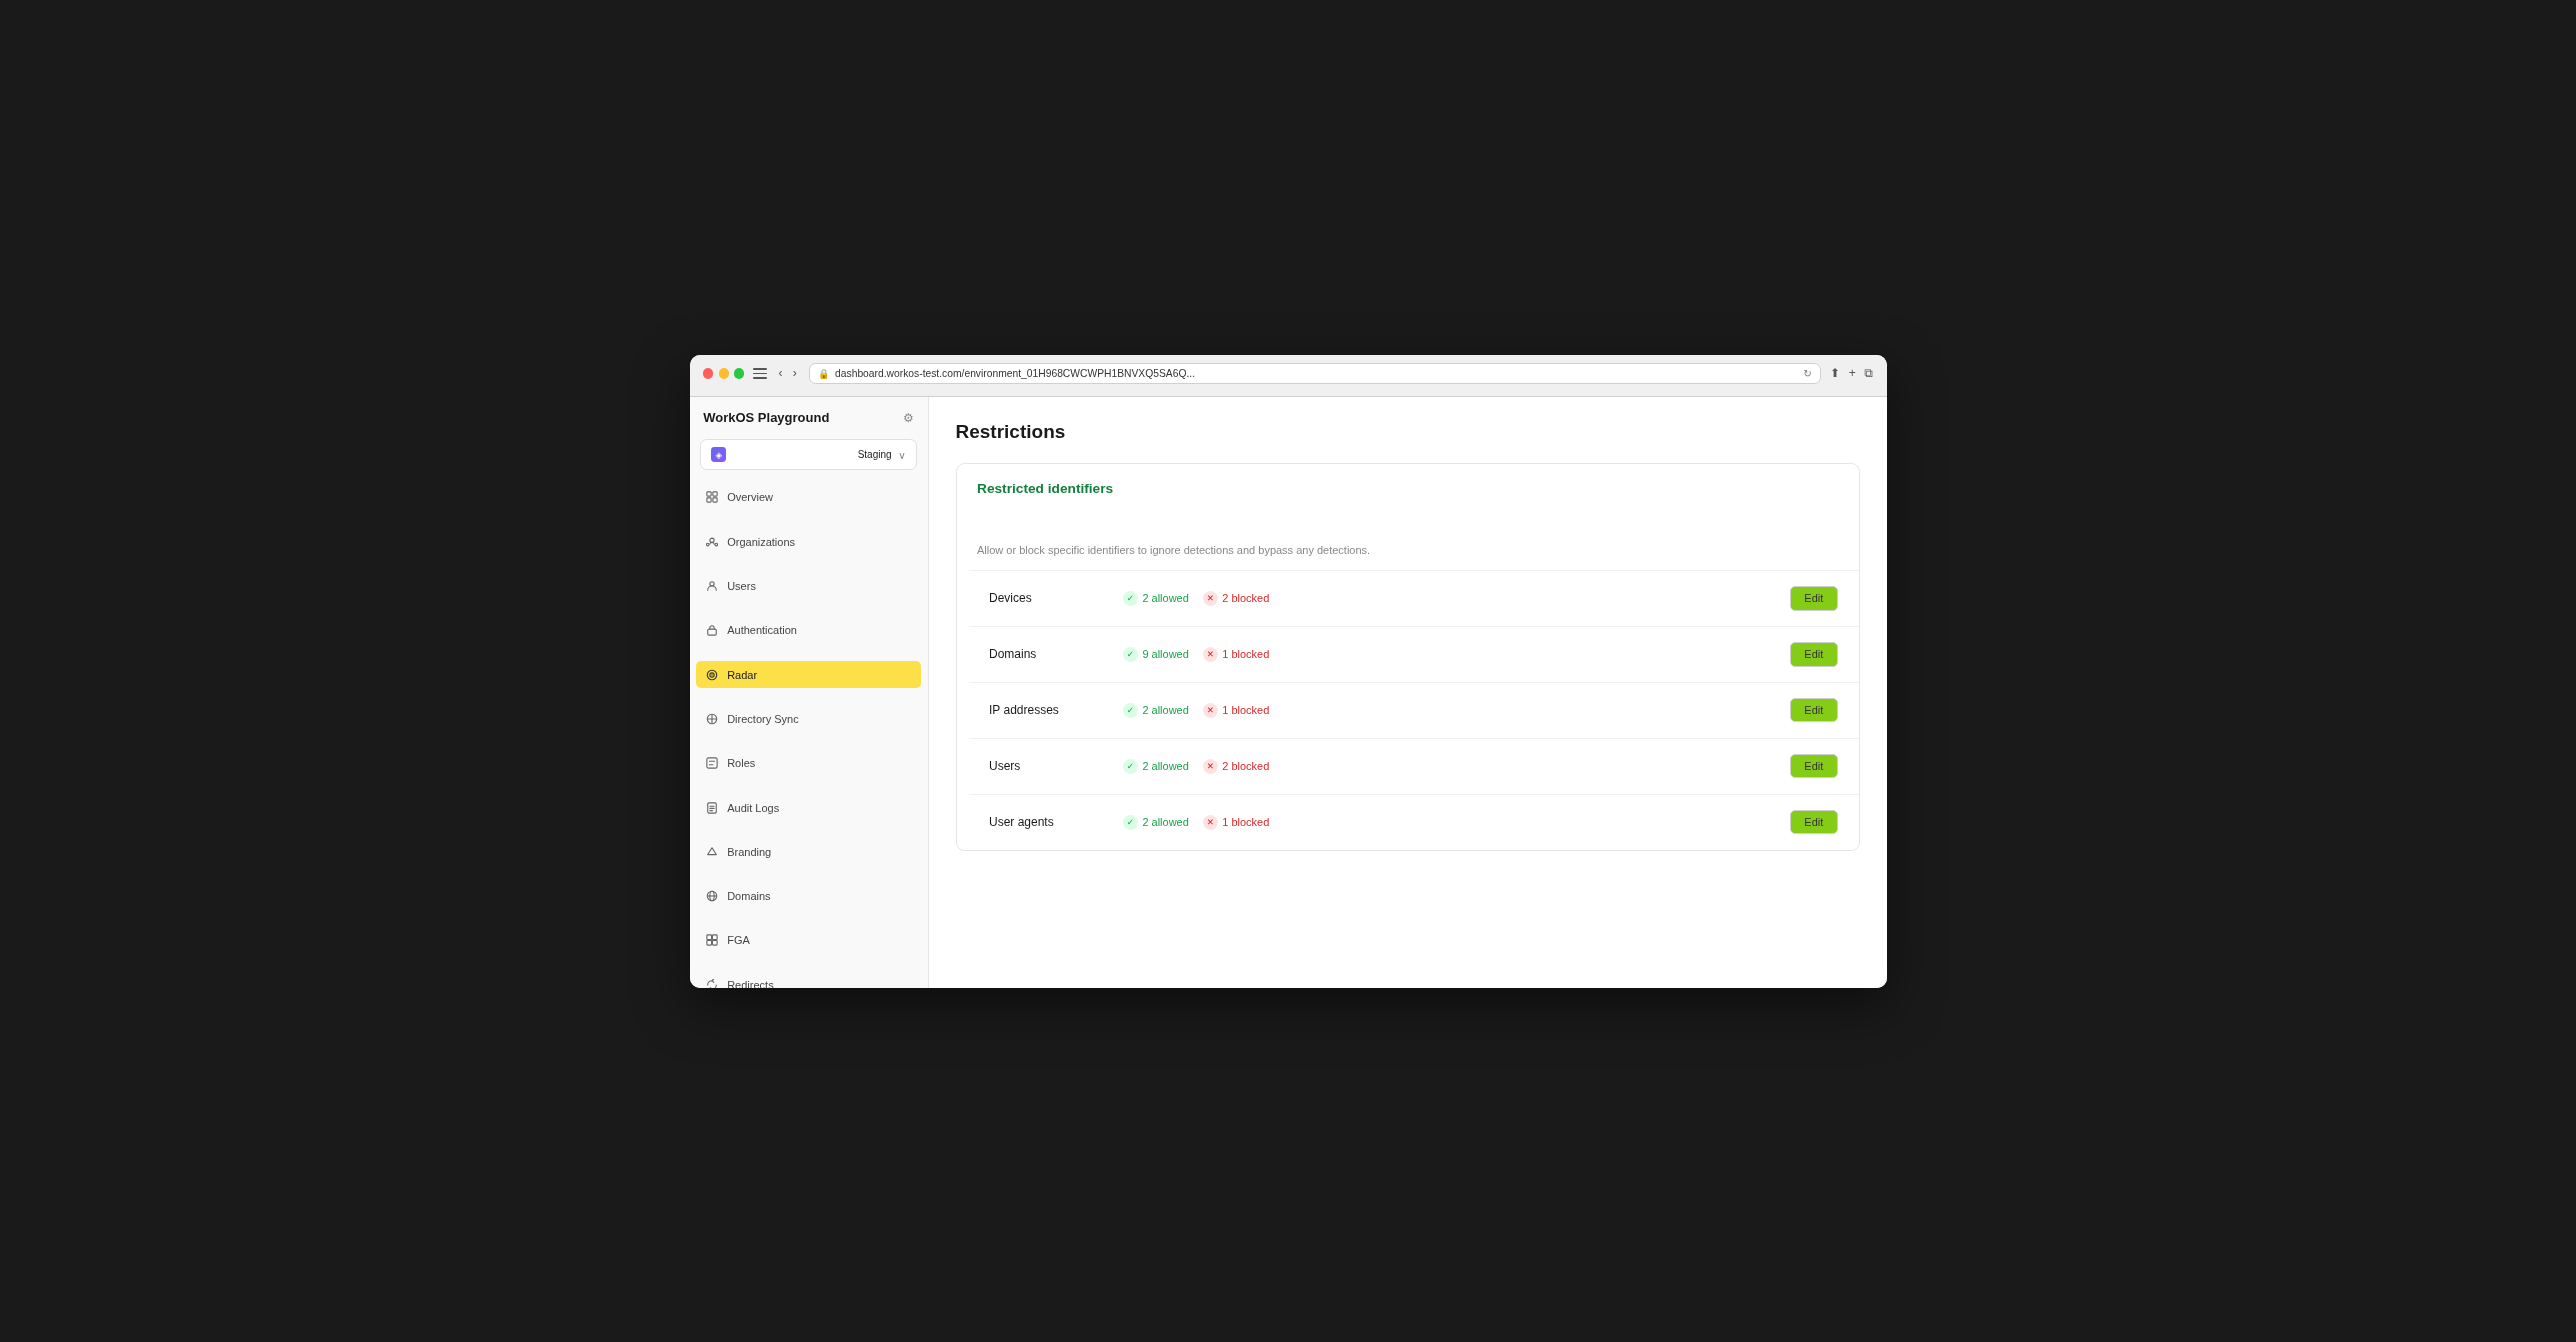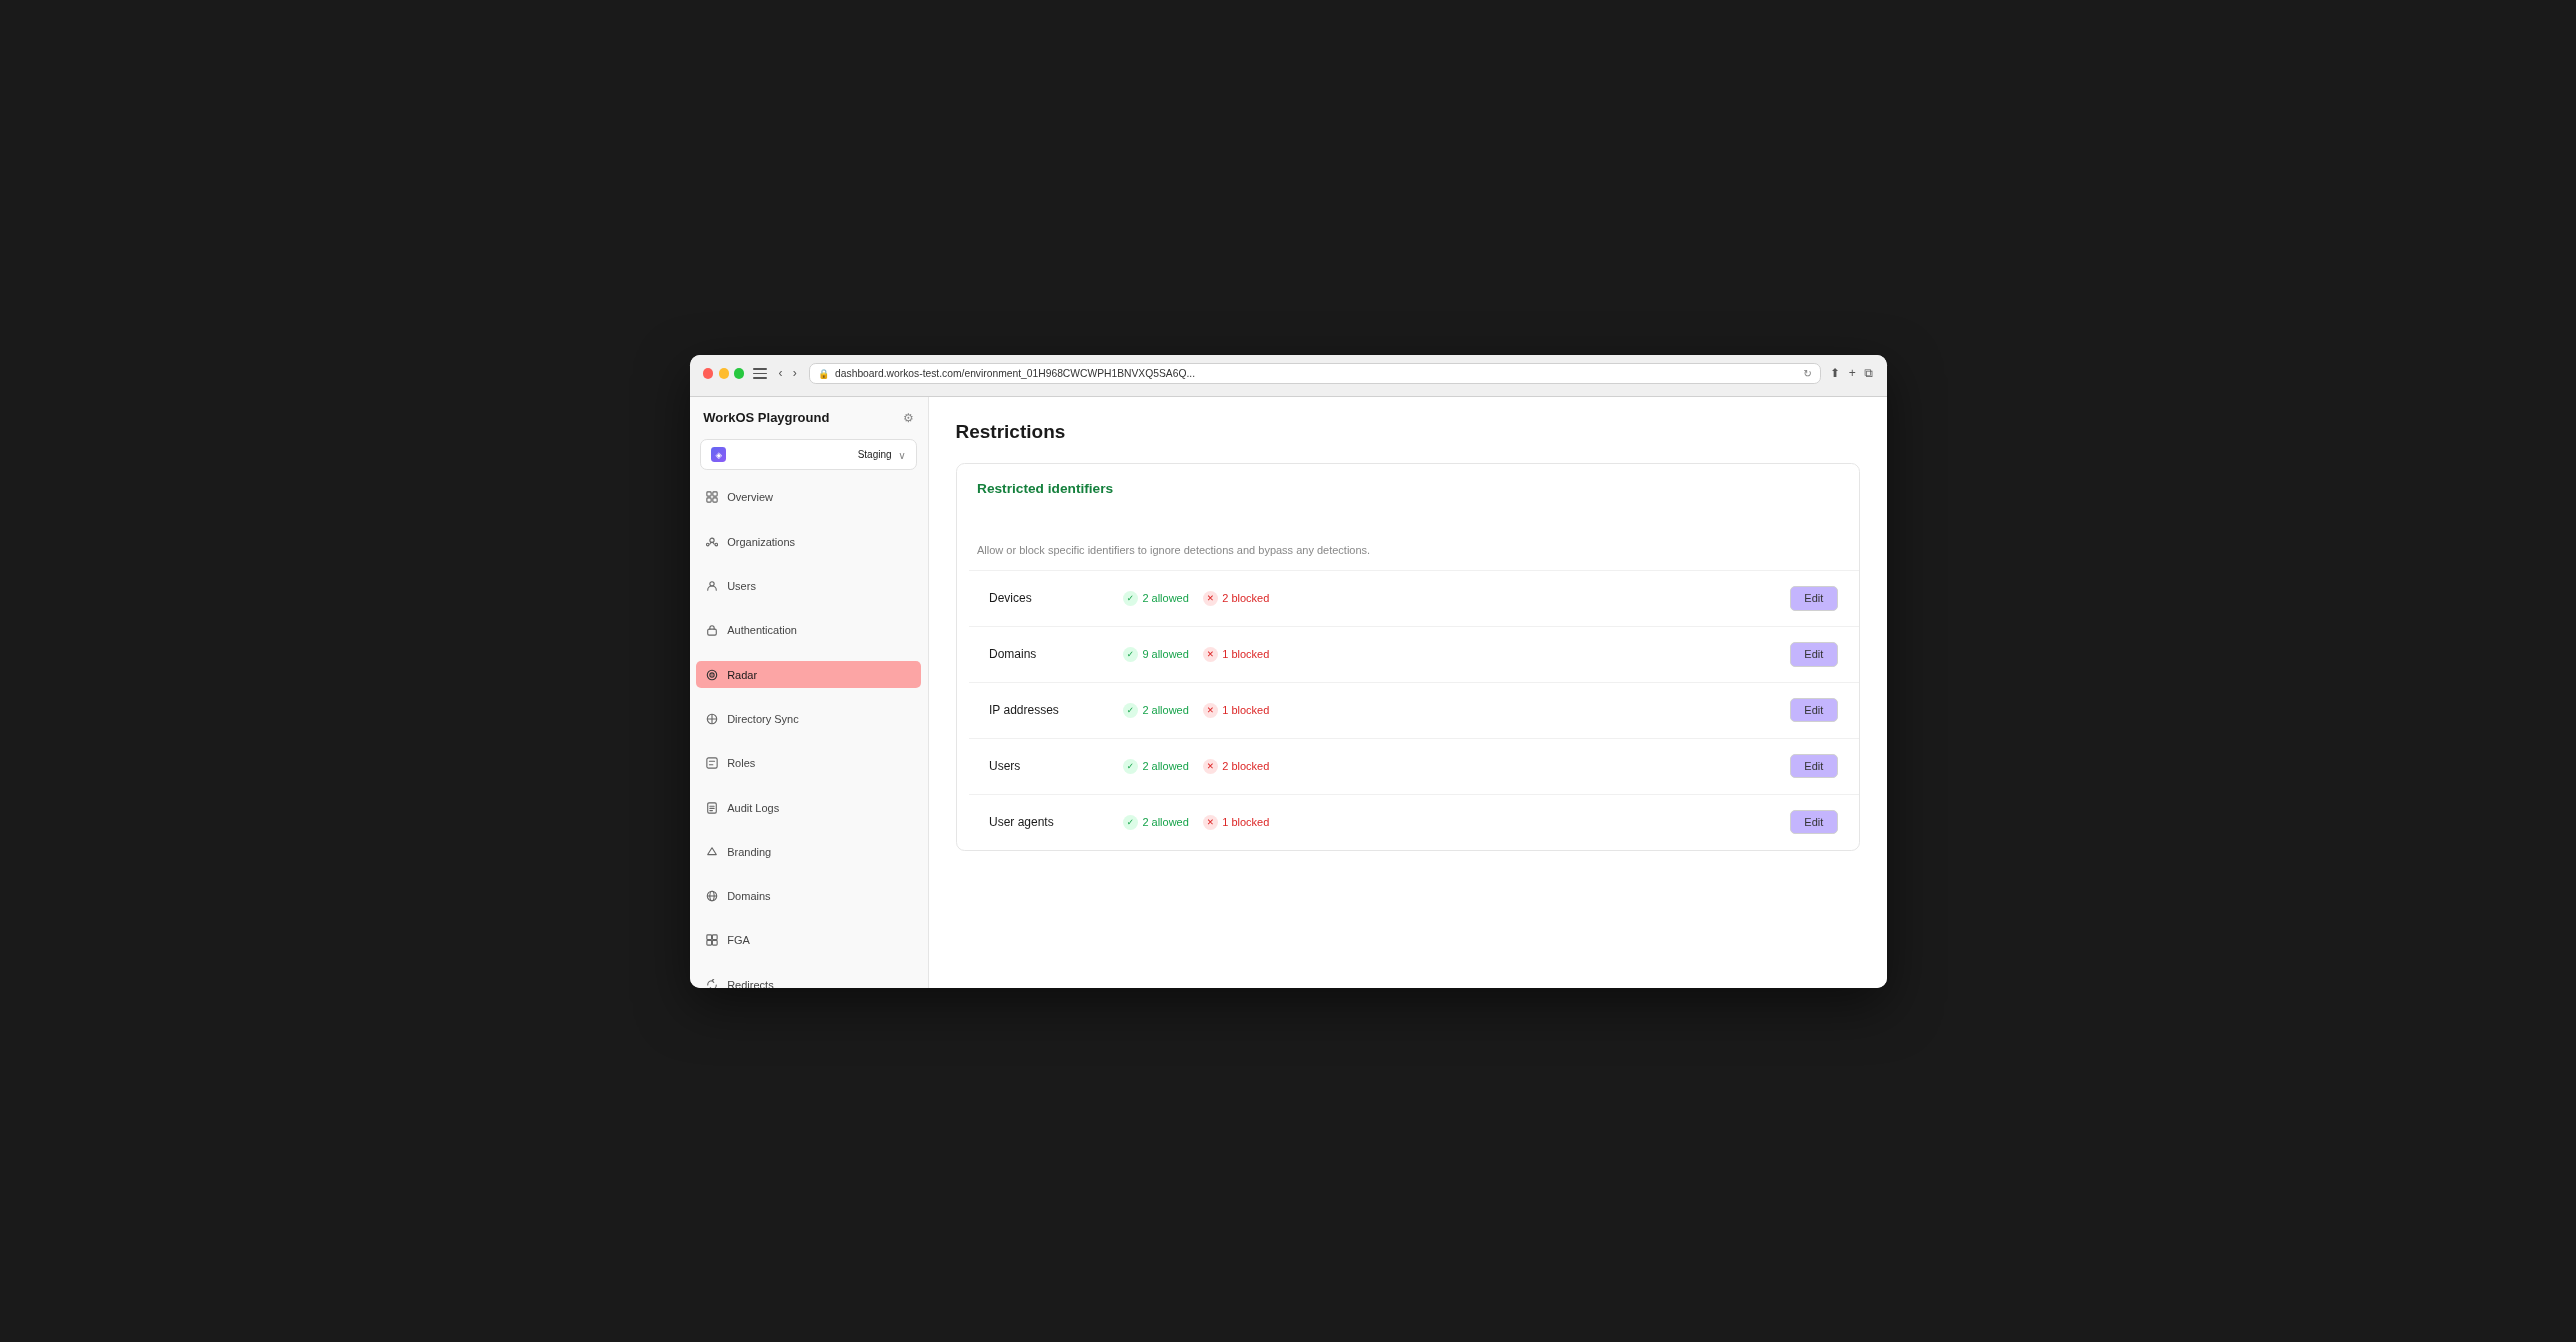--- a/index.html
+++ b/index.html
@@ -193,21 +193,21 @@
       gap: 8.6px;
       padding: 6.8px 8.6px;
       border-radius: 5.1px;
       cursor: pointer;
       font-size: 11px;
       color: #444;
       text-decoration: none;
     }
 
     .nav-item.active {
-      background: #fca5a5;
+      background: #fde047;
       color: #1a1a1a;
       font-weight: 500;
     }
 
     .nav-icon {
       width: 13.7px;
       height: 13.7px;
       display: flex;
       align-items: center;
       justify-content: center;
@@ -314,21 +314,21 @@
       color: #16a34a;
     }
 
     .badge-icon-blocked {
       background: #fee2e2;
       color: #dc2626;
     }
 
     .edit-btn {
       margin-left: auto;
-      background: #c4b5fd;
+      background: #84cc16;
       border: 0.9px solid #d0d0d0;
       border-radius: 5.1px;
       padding: 5.1px 13.7px;
       font-size: 11px;
       color: #333;
       cursor: pointer;
       font-weight: 400;
     }
   </style>
 </head>

